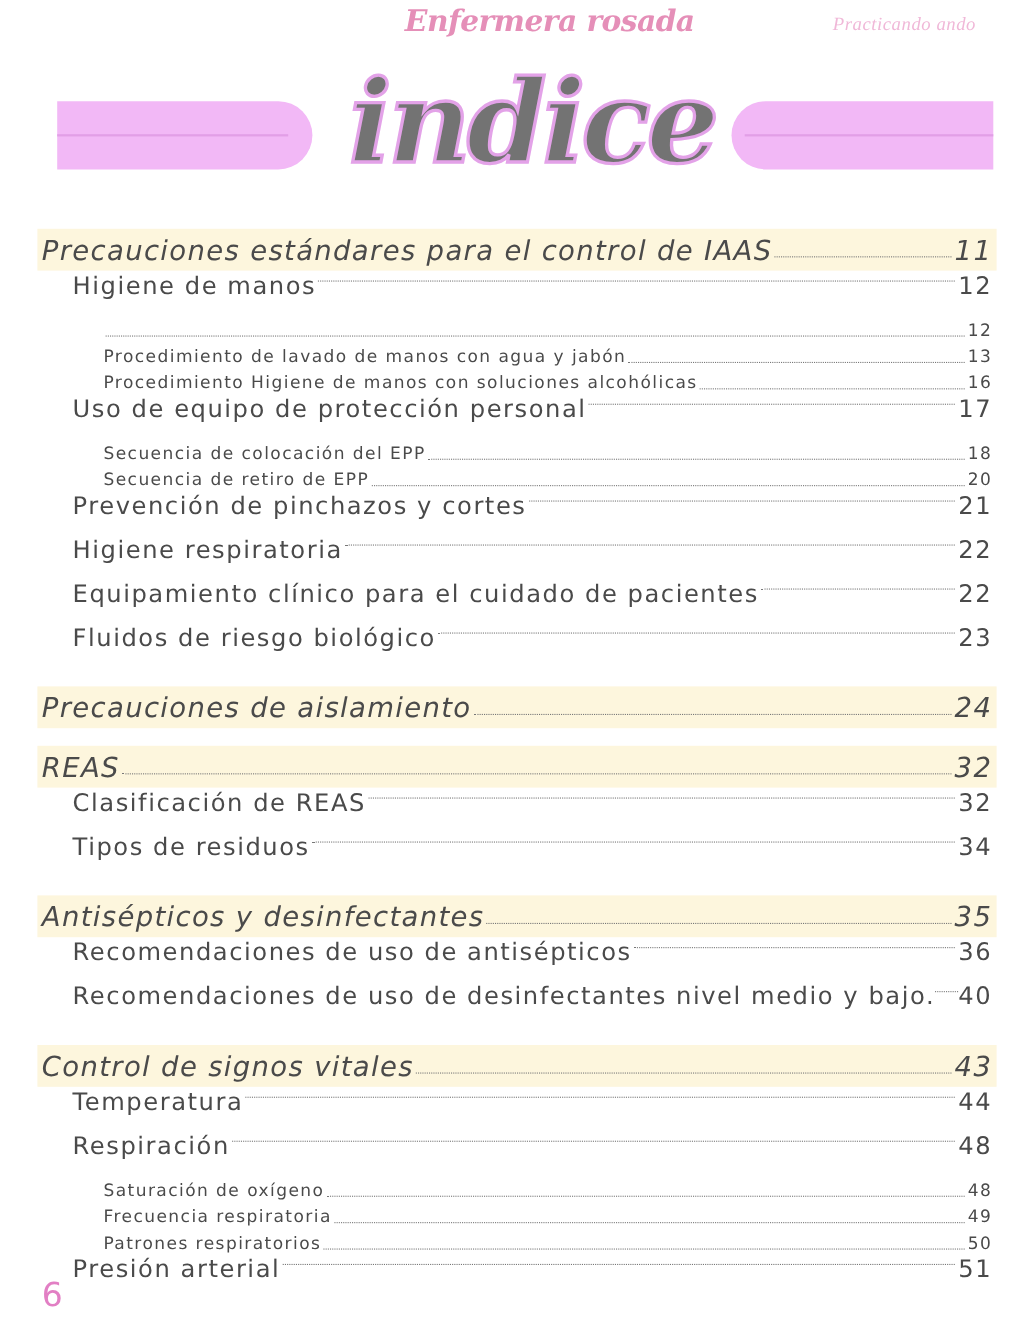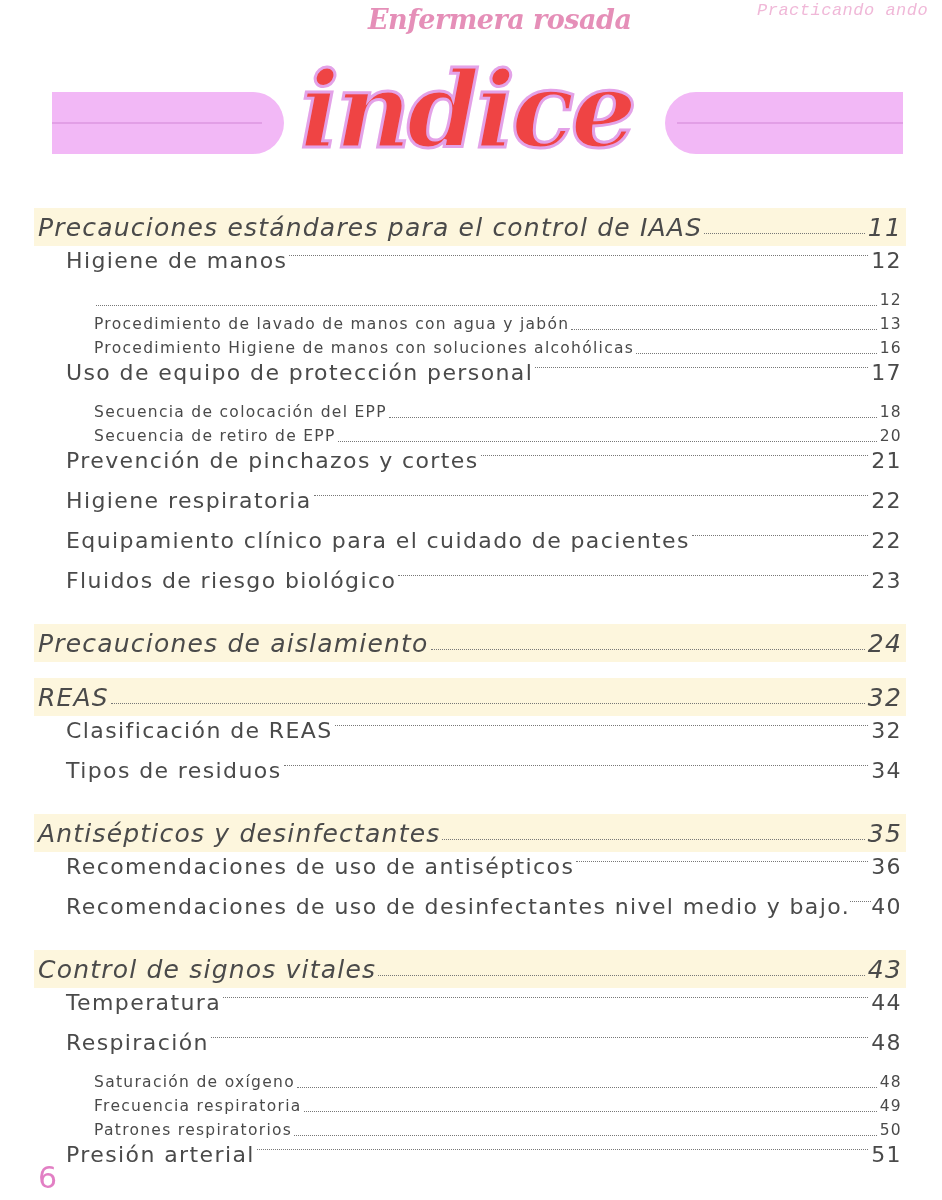--- a/index.html
+++ b/index.html
@@ -1,25 +1,25 @@
 <!DOCTYPE html>
 <html><head>
 <meta charset="utf-8">
 <style>
   html, body { margin:0; padding:0; background:#ffffff; }
   body { width:942px; height:1200px; position:relative; overflow:hidden; font-family:"DejaVu Sans", sans-serif; color:#4a4a4a; }
   .brand { position:absolute; top:4px; left:368px; font-family:"DejaVu Serif", serif; font-style:italic; font-size:27px; color:#e58fb8; letter-spacing:-0.5px;font-weight:bold; }
-  .tagline { position:absolute; top:1px; left:757px; font-family:Liberation Mono, monospace; font-style:italic; font-size:17px; color:#f0b8d8; letter-spacing:0.5px; }
+  .tagline { position:absolute; top:12px; left:757px; font-family:Liberation Serif, serif; font-style:italic; font-size:17px; color:#f0b8d8; letter-spacing:0.5px; }
   .bar { position:absolute; top:92px; height:62px; background:#f2b8f6; }
   .bar-left { left:52px; width:232px; border-radius:0 31px 31px 0; }
   .bar-right { left:665px; width:238px; border-radius:31px 0 0 31px; }
   .bar .line { position:absolute; top:30px; height:2px; background:#e29fe6; }
   .bar-left .line { left:0; right:22px; }
   .bar-right .line { left:12px; right:0; }
-  .title { position:absolute; top:36px; left:300px; width:350px; text-align:left; font-family:"DejaVu Serif", serif; font-style:italic; font-weight:bold; font-size:104px; line-height:150px; color:#ef4444; -webkit-text-stroke:3px #e3a2e8; letter-spacing:-4px; }
+  .title { position:absolute; top:36px; left:300px; width:350px; text-align:right; font-family:"DejaVu Serif", serif; font-style:italic; font-weight:bold; font-size:104px; line-height:150px; color:#737373; -webkit-text-stroke:3px #e3a2e8; letter-spacing:-4px; }
   .toc { position:absolute; left:34px; top:192px; width:872px; }
   .entry { display:flex; align-items:baseline; white-space:nowrap; }
   .entry .label { flex:0 0 auto; }
   .entry .dots { flex:1 1 auto; border-bottom:1px dotted #777; margin:0 3px 0 2px; transform:translateY(-3px); min-width:4px; }
   .entry .page { flex:0 0 auto; }
   .lvl1 { background:#fdf6dd; height:38px; font-style:italic; font-size:25px; letter-spacing:1.2px; padding:0 4px; margin-top:16px; margin-bottom:2px; align-items:center; }
   .lvl1 .dots { transform:translateY(6px); }
   .lvl2 { font-size:22px; letter-spacing:1.4px; padding-left:32px; padding-right:4px; height:40px; align-items:flex-start; }
   .lvl2 .dots { transform:translateY(7px); }
   .lvl3 { font-size:15.5px; letter-spacing:1.3px; padding-left:60px; padding-right:4px; height:24px; align-items:center; }

